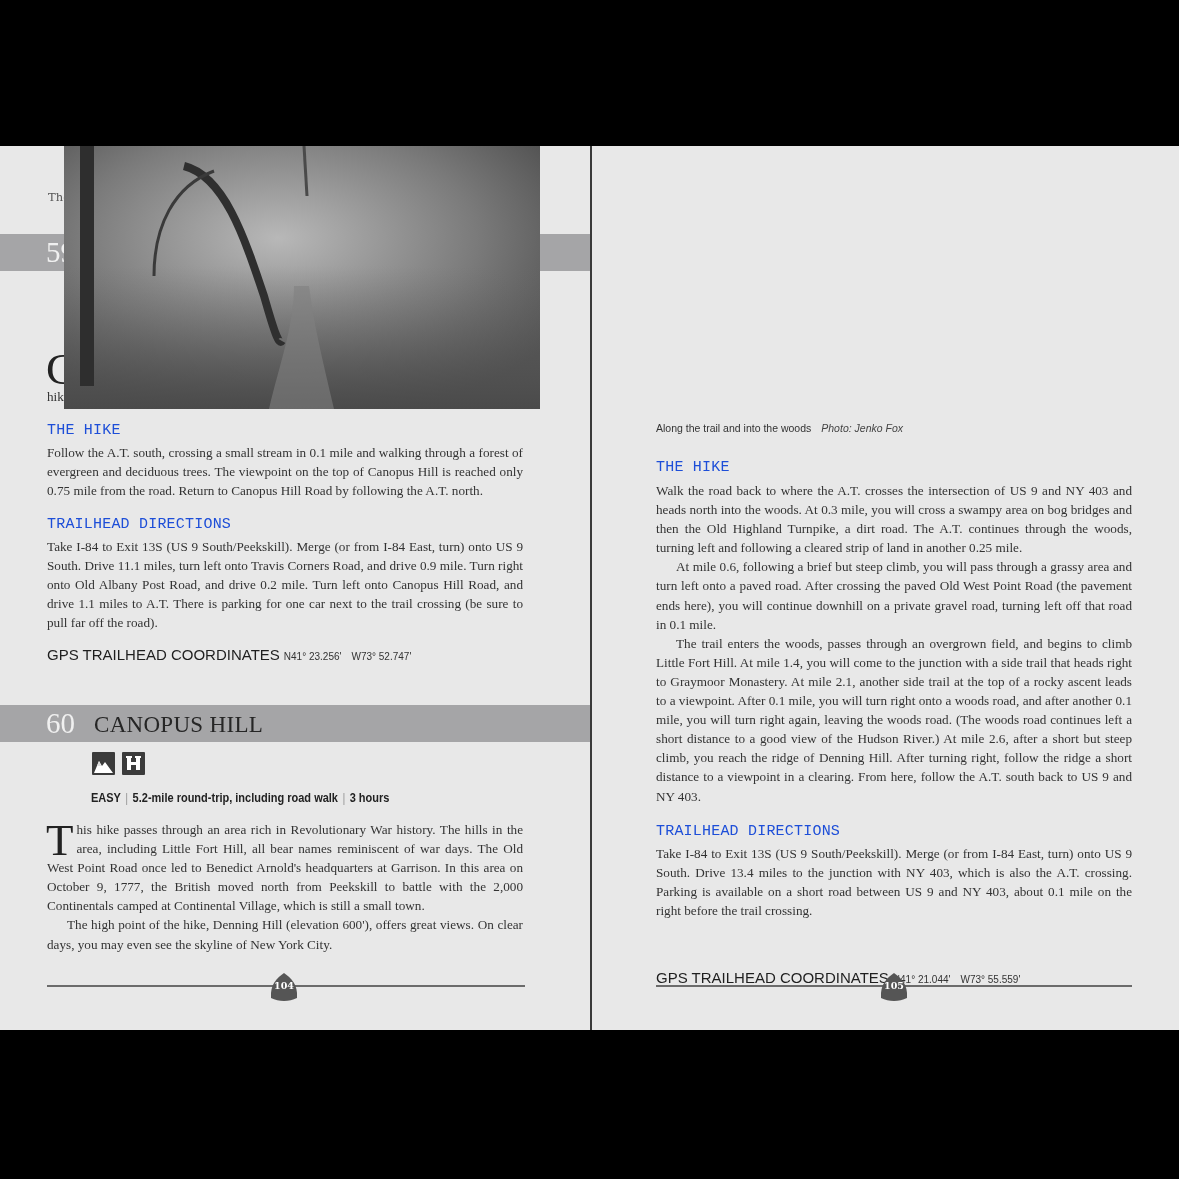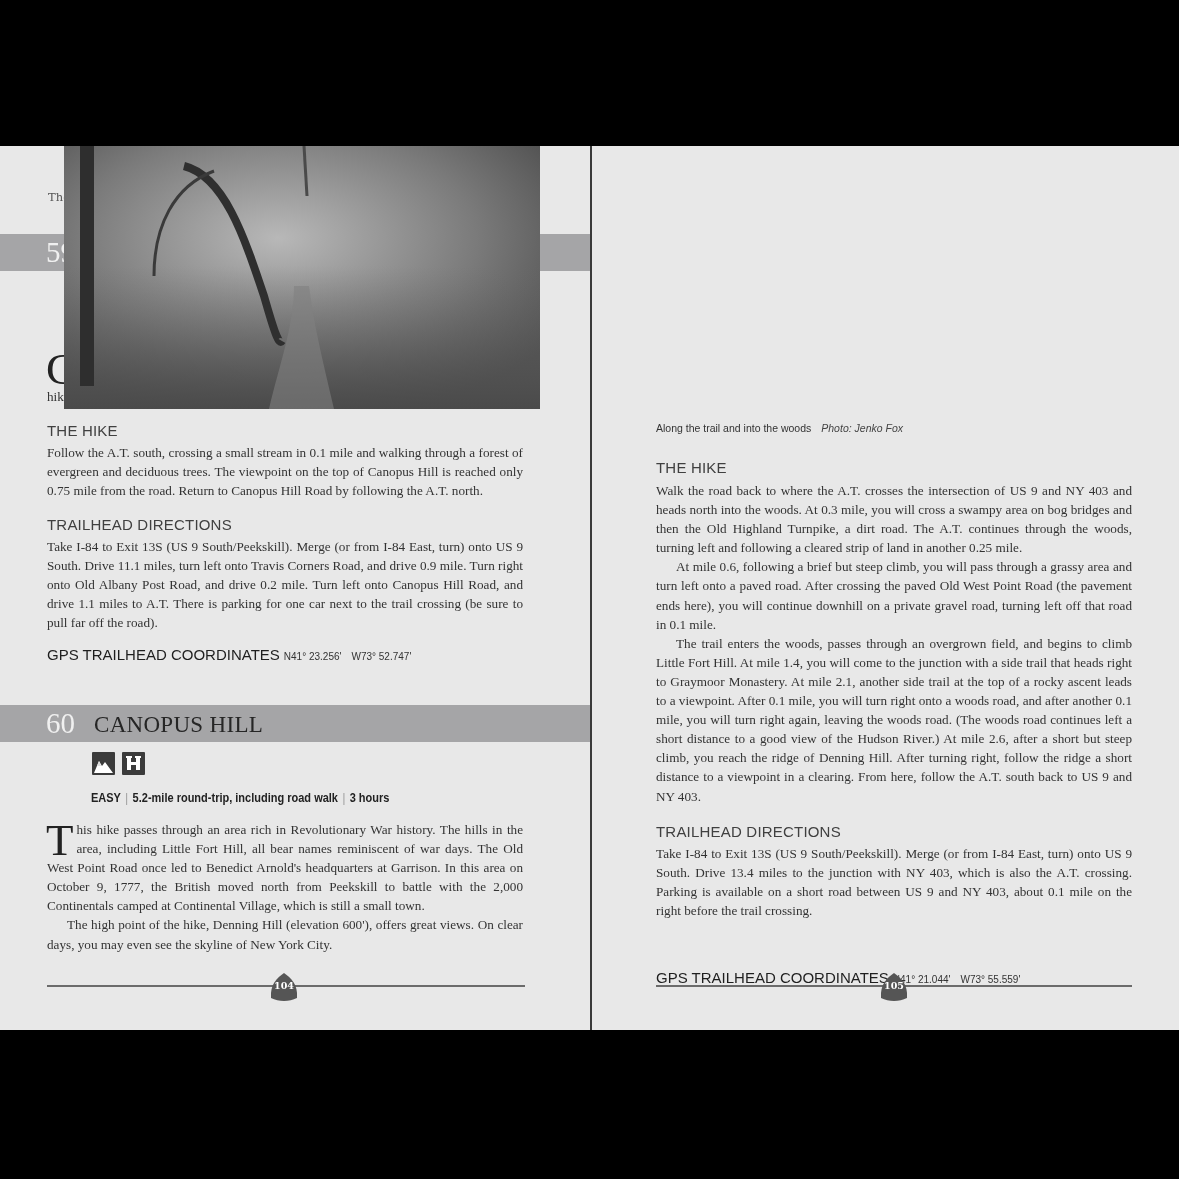--- a/index.html
+++ b/index.html
@@ -13,21 +13,21 @@
   .hike-num { position:absolute; left:46px; top:2px; font-family:"Liberation Serif", serif; font-size:29px; color:#f0f0f0; }
   .hike-title { position:absolute; left:94px; top:7px; font-family:"Liberation Serif", serif; font-size:23px; color:#262626; letter-spacing:0.3px; }
   .icon-box { position:absolute; width:23px; height:23px; background:#3b3b3b; border-radius:1px; }
   .icon-box svg { width:23px; height:23px; display:block; }
   .stats { position:absolute; left:91px; font-family:"Liberation Sans", sans-serif; font-size:12.5px; font-weight:bold; color:#222; transform:scaleX(0.88); transform-origin:left; white-space:nowrap; }
   .stats .sep { color:#999; font-weight:normal; margin:0 5px; }
   .body-text { position:absolute; font-family:"Liberation Serif", serif; font-size:13.2px; line-height:19.1px; color:#333; text-align:justify; }
   .body-text p { margin:0; }
   .body-text p.indent { text-indent:20px; }
   .dropcap { float:left; font-size:45px; line-height:36px; margin:2px 3px 0 -1px; color:#222; }
-  .sect-head { position:absolute; font-family:Liberation Sans, sans-serif; font-size:15px; color:#404040; letter-spacing:0.2px; }
+  .sect-head { position:absolute; font-family:Liberation Mono, monospace; font-size:15px; color:#1d4ed8; letter-spacing:0.2px; }
   .gps { position:absolute; font-family:"Liberation Sans", sans-serif; font-size:15px; color:#1f1f1f; white-space:nowrap; }
   .gps .coord { font-size:10px; color:#333; margin-left:4px; }
   .gps .coord2 { margin-left:10px; }
   .footer-line { position:absolute; height:2px; background:#6b6b6b; }
   .page-badge { position:absolute; width:30px; height:30px; }
   .page-badge svg { position:absolute; left:0; top:0; }
   .page-badge span { position:absolute; left:0; width:30px; top:8px; text-align:center; font-family:"DejaVu Serif", serif; font-weight:bold; font-size:9.5px; color:#fff; }
   .photo { position:absolute; left:656px; top:146px; width:476px; height:263px; overflow:hidden; background:#6f6f6f; }
   .caption { position:absolute; left:656px; top:422px; font-family:"Liberation Sans", sans-serif; font-size:10.5px; color:#333; white-space:nowrap; }
   .caption .credit { font-style:italic; margin-left:10px; color:#444; }

